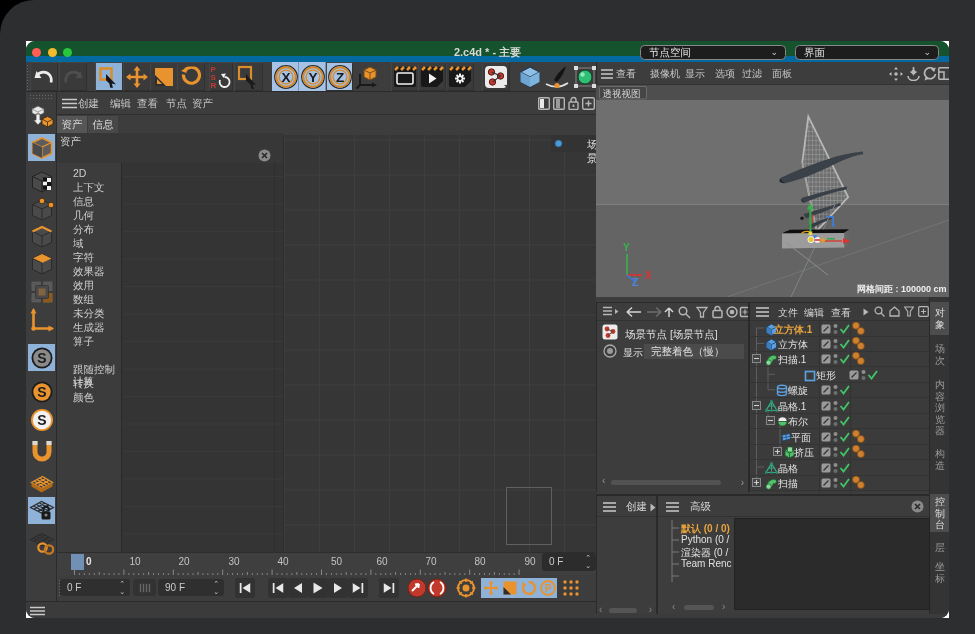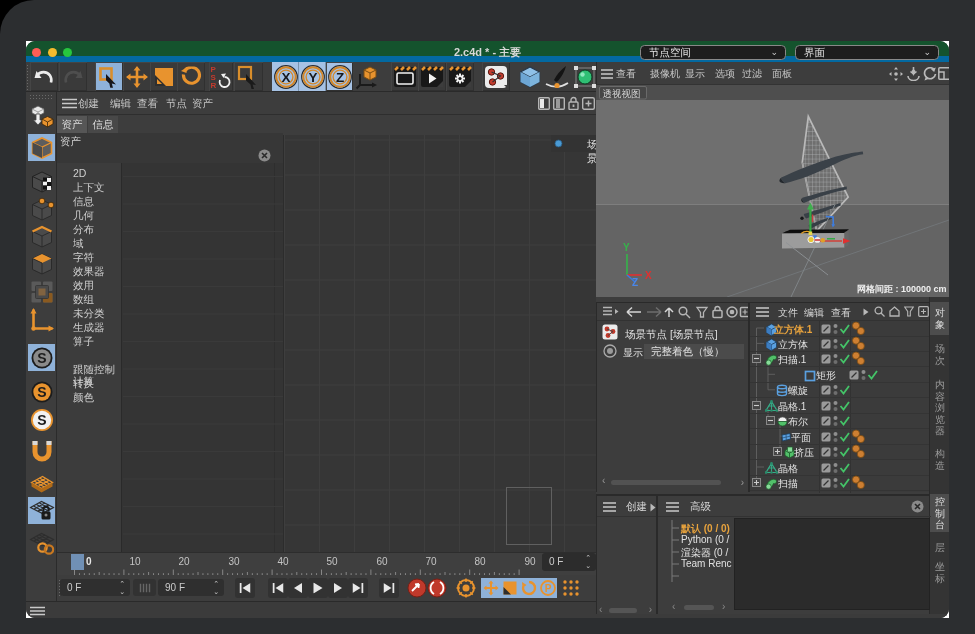--- a/index.html
+++ b/index.html
@@ -438,21 +438,21 @@
       <div style="position:absolute; left:282px; top:3px; font-size:10.5px; color:#e0e0e0;margin-left:21px;">场景</div>
       <div style="position:absolute; left:222px; top:352px; width:46px; height:58px; border:1px solid #606060;"></div>
     </div>
     <div id="ruler">
       <div style="position:absolute; left:14px; top:1px; width:13px; height:16px; background:#7090b5;"></div>
       <div class="rnum" style="left:29px; font-weight:bold; color:#e8e8e8;">0</div>
       <div class="rnum" style="left:68px; width:20px; text-align:center;">10</div>
       <div class="rnum" style="left:117px; width:20px; text-align:center;">20</div>
       <div class="rnum" style="left:167px; width:20px; text-align:center;">30</div>
       <div class="rnum" style="left:216px; width:20px; text-align:center;">40</div>
-      <div class="rnum" style="left:265px; width:20px; text-align:center;">50</div>
+      <div class="rnum" style="left:265px; width:20px; text-align:right;">50</div>
       <div class="rnum" style="left:315px; width:20px; text-align:center;">60</div>
       <div class="rnum" style="left:364px; width:20px; text-align:center;">70</div>
       <div class="rnum" style="left:413px; width:20px; text-align:center;">80</div>
       <div class="rnum" style="left:463px; width:20px; text-align:center;">90</div>
       <svg style="position:absolute; left:17px; top:15px;" width="490" height="8" viewBox="0 0 490 8">
         <g stroke="#909090" stroke-width="0.9">
             <path d="M0.5 1.5 L0.5 7.5 M5.44 5.2 L5.44 7.5 M10.38 5.2 L10.38 7.5 M15.32 5.2 L15.32 7.5 M20.26 5.2 L20.26 7.5 M25.2 4 L25.2 7.5 M30.14 5.2 L30.14 7.5 M35.08 5.2 L35.08 7.5 M40.02 5.2 L40.02 7.5 M44.96 5.2 L44.96 7.5 M49.9 1.5 L49.9 7.5 M54.84 5.2 L54.84 7.5 M59.78 5.2 L59.78 7.5 M64.72 5.2 L64.72 7.5 M69.66 5.2 L69.66 7.5 M74.6 4 L74.6 7.5 M79.54 5.2 L79.54 7.5 M84.48 5.2 L84.48 7.5 M89.42 5.2 L89.42 7.5 M94.36 5.2 L94.36 7.5 M99.3 1.5 L99.3 7.5 M104.24 5.2 L104.24 7.5 M109.18 5.2 L109.18 7.5 M114.12 5.2 L114.12 7.5 M119.06 5.2 L119.06 7.5 M124.0 4 L124.0 7.5 M128.94 5.2 L128.94 7.5 M133.88 5.2 L133.88 7.5 M138.82 5.2 L138.82 7.5 M143.76 5.2 L143.76 7.5 M148.7 1.5 L148.7 7.5 M153.64 5.2 L153.64 7.5 M158.58 5.2 L158.58 7.5 M163.52 5.2 L163.52 7.5 M168.46 5.2 L168.46 7.5 M173.4 4 L173.4 7.5 M178.34 5.2 L178.34 7.5 M183.28 5.2 L183.28 7.5 M188.22 5.2 L188.22 7.5 M193.16 5.2 L193.16 7.5 M198.1 1.5 L198.1 7.5 M203.04 5.2 L203.04 7.5 M207.98 5.2 L207.98 7.5 M212.92 5.2 L212.92 7.5 M217.86 5.2 L217.86 7.5 M222.8 4 L222.8 7.5 M227.74 5.2 L227.74 7.5 M232.68 5.2 L232.68 7.5 M237.62 5.2 L237.62 7.5 M242.56 5.2 L242.56 7.5 M247.5 1.5 L247.5 7.5 M252.44 5.2 L252.44 7.5 M257.38 5.2 L257.38 7.5 M262.32 5.2 L262.32 7.5 M267.26 5.2 L267.26 7.5 M272.2 4 L272.2 7.5 M277.14 5.2 L277.14 7.5 M282.08 5.2 L282.08 7.5 M287.02 5.2 L287.02 7.5 M291.96 5.2 L291.96 7.5 M296.9 1.5 L296.9 7.5 M301.84 5.2 L301.84 7.5 M306.78 5.2 L306.78 7.5 M311.72 5.2 L311.72 7.5 M316.66 5.2 L316.66 7.5 M321.6 4 L321.6 7.5 M326.54 5.2 L326.54 7.5 M331.48 5.2 L331.48 7.5 M336.42 5.2 L336.42 7.5 M341.36 5.2 L341.36 7.5 M346.3 1.5 L346.3 7.5 M351.24 5.2 L351.24 7.5 M356.18 5.2 L356.18 7.5 M361.12 5.2 L361.12 7.5 M366.06 5.2 L366.06 7.5 M371.0 4 L371.0 7.5 M375.94 5.2 L375.94 7.5 M380.88 5.2 L380.88 7.5 M385.82 5.2 L385.82 7.5 M390.76 5.2 L390.76 7.5 M395.7 1.5 L395.7 7.5 M400.64 5.2 L400.64 7.5 M405.58 5.2 L405.58 7.5 M410.52 5.2 L410.52 7.5 M415.46 5.2 L415.46 7.5 M420.4 4 L420.4 7.5 M425.34 5.2 L425.34 7.5 M430.28 5.2 L430.28 7.5 M435.22 5.2 L435.22 7.5 M440.16 5.2 L440.16 7.5 M445.1 1.5 L445.1 7.5"></path>
           </g>
       </svg>
       <div class="spin" style="left:485px; top:0px; width:54px; height:18px; background:#2c2c2c;">0 F<span style="position:absolute; right:5px; font-size:7px; line-height:8px; top:1px;">⌃<br>⌄</span></div>

